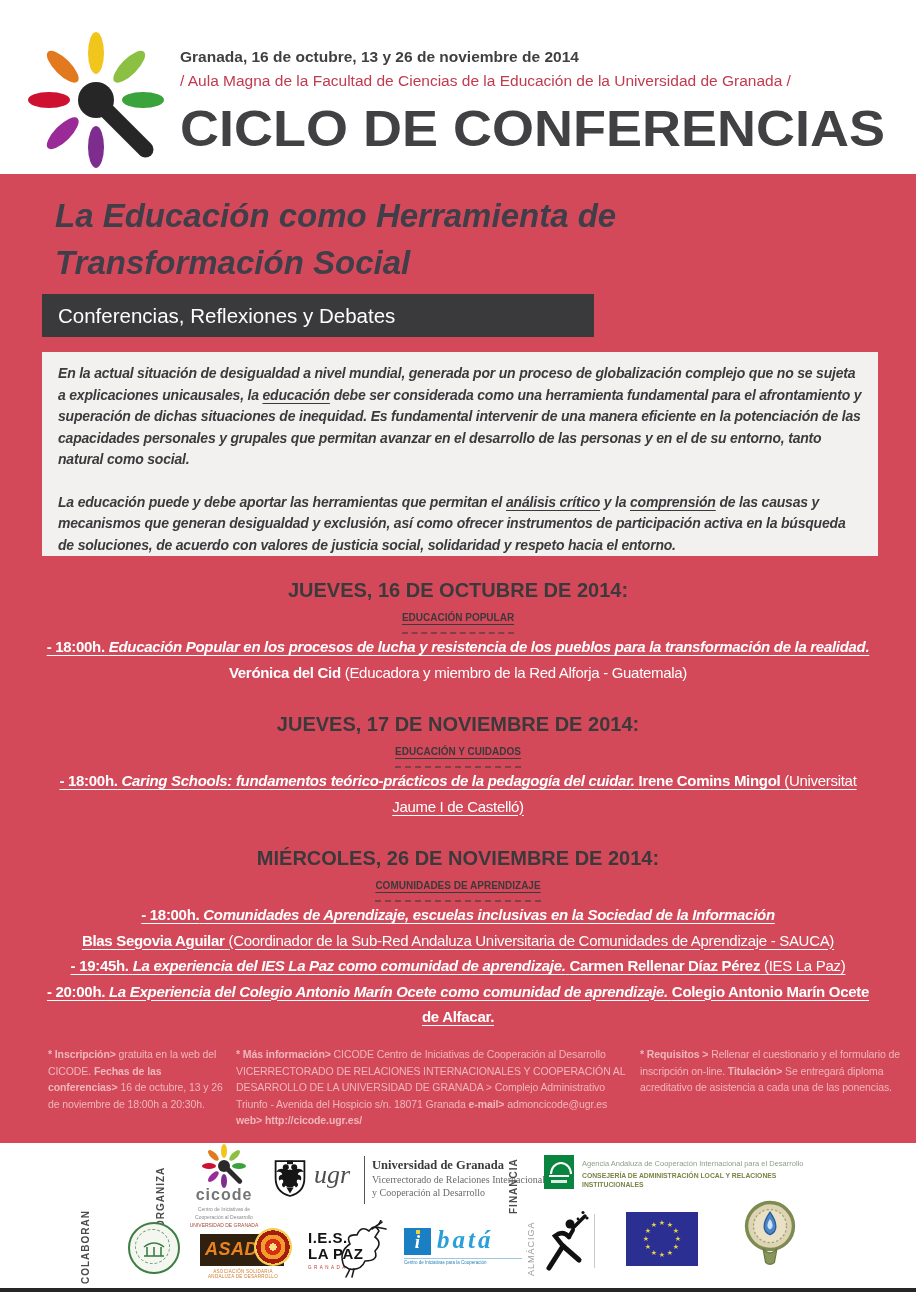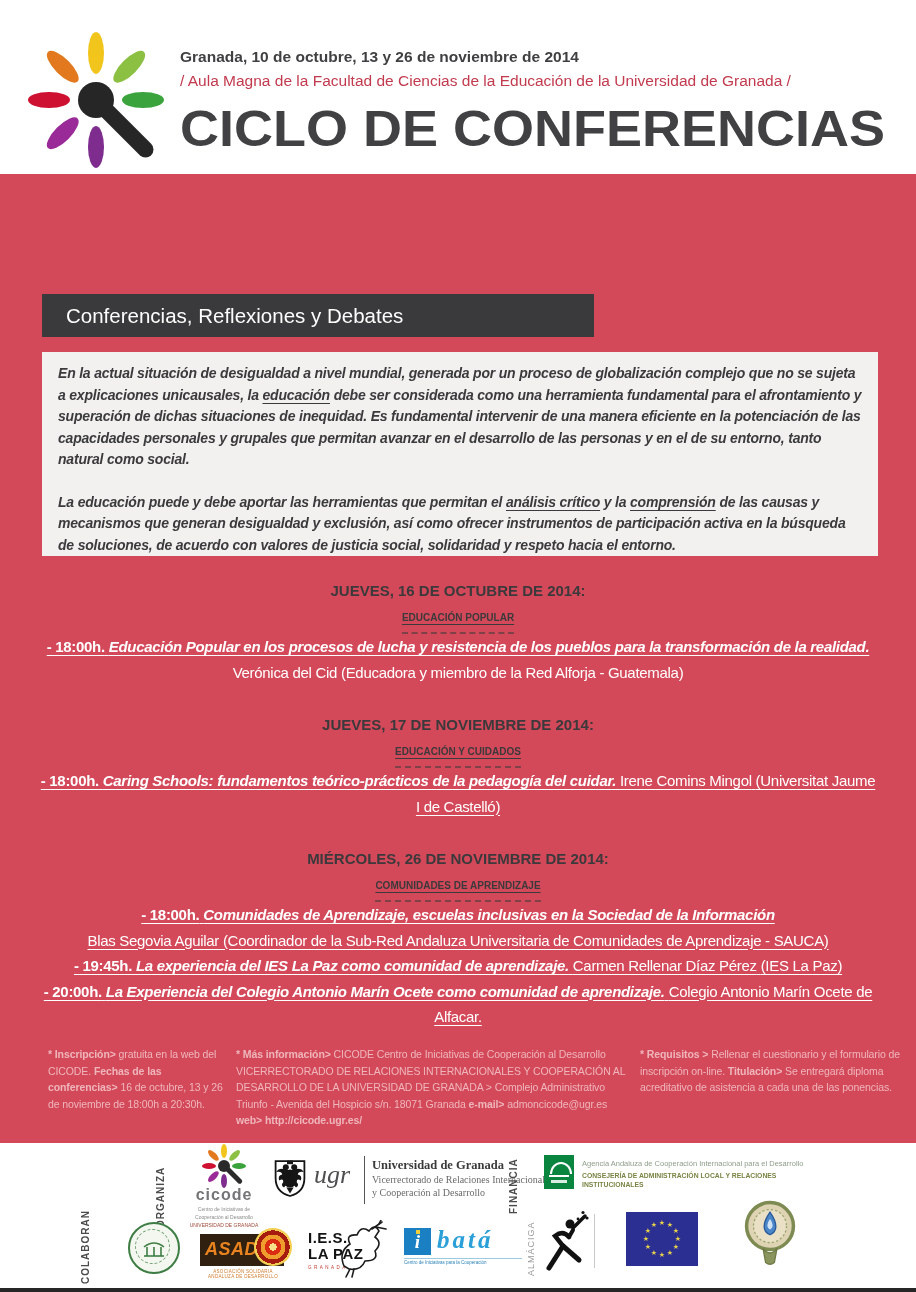--- a/index.html
+++ b/index.html
@@ -27,40 +27,40 @@
   .hdr-date{font-size:15.5px;font-weight:bold;color:#403f41;}
   .hdr-venue{font-size:15.5px;color:#c23a4e;margin-top:6px;}
   .hdr-title{font-size:50px;font-weight:bold;color:#414144;margin-top:10px;letter-spacing:0px;
              transform:scaleX(1.08);transform-origin:left center;white-space:nowrap;}
 
   
   .red-band{position:absolute;left:0;top:174px;width:916px;height:969px;background:#d4495a;}
   .hero-title{position:absolute;left:55px;top:18px;width:760px;
               font-size:33px;font-weight:bold;font-style:italic;color:#403e49;line-height:47px;}
   .sub-bar{position:absolute;left:42px;top:120px;width:552px;height:43px;background:#3a393b;}
-  .sub-bar span{display:block;padding-left:24px;line-height:43px;color:#fdfdfd;font-size:20.5px;}
+  .sub-bar span{display:block;padding-left:16px;line-height:43px;color:#fdfdfd;font-size:20.5px;}
 
   .intro-box{position:absolute;left:42px;top:178px;width:836px;height:204px;background:#f2f1ef;
              box-sizing:border-box;padding:11px 16px;overflow:hidden;}
   .intro-box p{margin:0 0 21px 0;font-size:14px;line-height:21.5px;font-weight:bold;font-style:italic;
                color:#3b3a3c;letter-spacing:-0.2px;}
   .u{text-decoration:underline;text-underline-offset:3px;}
 
   
   .schedule{position:absolute;left:40px;top:404px;width:836px;text-align:center;}
   .s-block{margin-bottom:27px;}
-  .s-date{color:#3b393b;font-weight:bold;font-size:15px;line-height:25px;}
+  .s-date{color:#3b393b;font-weight:bold;font-size:20px;line-height:25px;}
   .s-topic-row{line-height:26px;}
   .s-topic{display:inline-block;color:#3b393b;font-weight:bold;font-size:10px;
            text-decoration:underline;text-underline-offset:3px;
            border-bottom:2px dashed rgba(59,57,59,0.55);padding-bottom:1px;}
   .s-line{color:#ffffff;font-size:15px;line-height:25.5px;letter-spacing:-0.3px;}
   .t-time{font-weight:bold;}
   .t-title{font-weight:bold;font-style:italic;}
-  .t-speaker{font-weight:normal;}
+  .t-speaker{font-weight:bold;}
   .t-affil{font-weight:normal;}
 
   
   .note{position:absolute;color:#eeb6bb;font-size:10.5px;line-height:16.5px;letter-spacing:-0.1px;}
   .note .b{font-weight:bold;}
   .note-1{left:48px;top:872px;width:184px;}
   .note-2{left:236px;top:872px;width:396px;}
   .note-3{left:640px;top:872px;width:268px;}
 
   
@@ -150,27 +150,31 @@
       <div class="petal p-c"></div>
     <div class="petal p-d"></div>
       <div class="petal p-e"></div>
       <div class="petal p-f"></div>
     <div class="petal p-g"></div>
     <div class="stick"></div>
       <div class="head"></div>
   </div>
 
   <div class="hdr-text">
-    <div class="hdr-date">Granada, 10 de octubre, 13 y 26 de noviembre de 2014</div>
+    <div class="hdr-date">Granada, 16 de octubre, 13 y 26 de noviembre de 2014</div>
     <div class="hdr-venue">/ Aula Magna de la Facultad de Ciencias de la Educación de la Universidad de Granada /</div>
     <div class="hdr-title">CICLO DE CONFERENCIAS</div>
   </div>
 
   <div class="red-band">
 
+    <div class="hero-title">
+      <div>La Educación como Herramienta de</div>
+      <div>Transformación Social</div>
+    </div>
 
     <div class="sub-bar">
       <span>Conferencias, Reflexiones y Debates</span>
     </div>
 
     <div class="intro-box">
       <p><span>En la actual situación de desigualdad a nivel mundial, generada por un proceso de globalización complejo que no se sujeta a explicaciones unicausales, la </span><span class="u">educación</span><span> debe ser considerada como una herramienta fundamental para el afrontamiento y superación de dichas situaciones de inequidad. Es fundamental intervenir de una manera eficiente en la potenciación de las capacidades personales y grupales que permitan avanzar en el desarrollo de las personas y en el de su entorno, tanto natural como social.</span></p>
       <p><span>La educación puede y debe aportar las herramientas que permitan el </span><span class="u">análisis crítico</span><span> y la </span><span class="u">comprensión</span><span> de las causas y mecanismos que generan desigualdad y exclusión, así como ofrecer instrumentos de participación activa en la búsqueda de soluciones, de acuerdo con valores de justicia social, solidaridad y respeto hacia el entorno.</span></p>
     </div>
 

